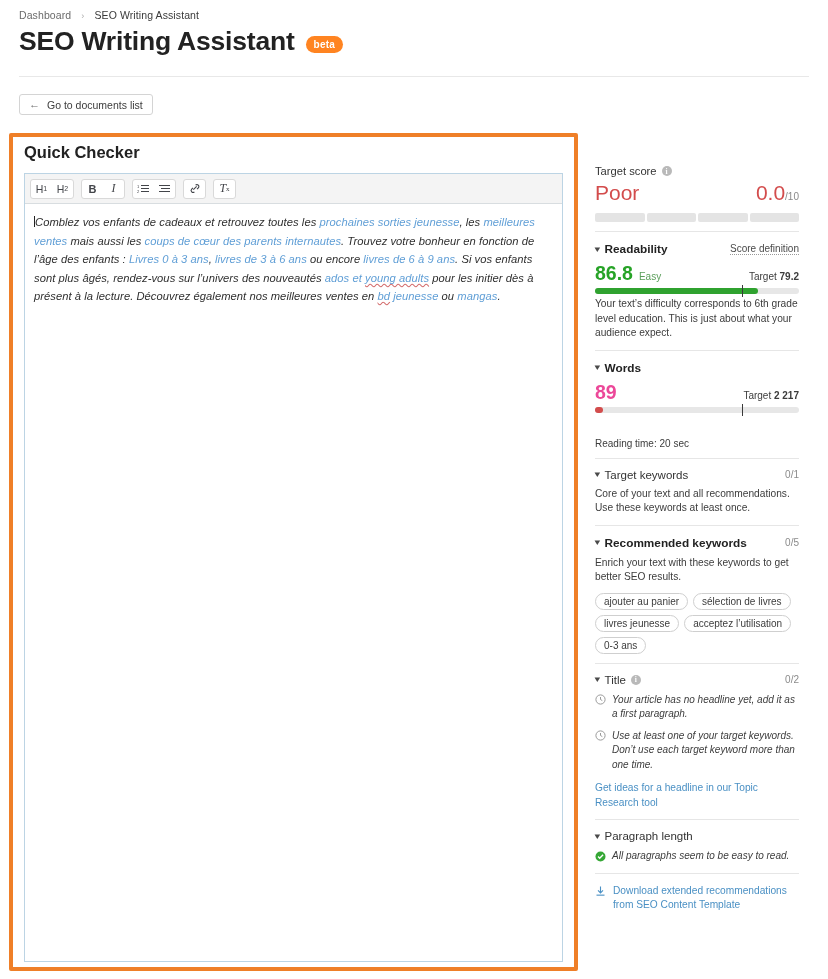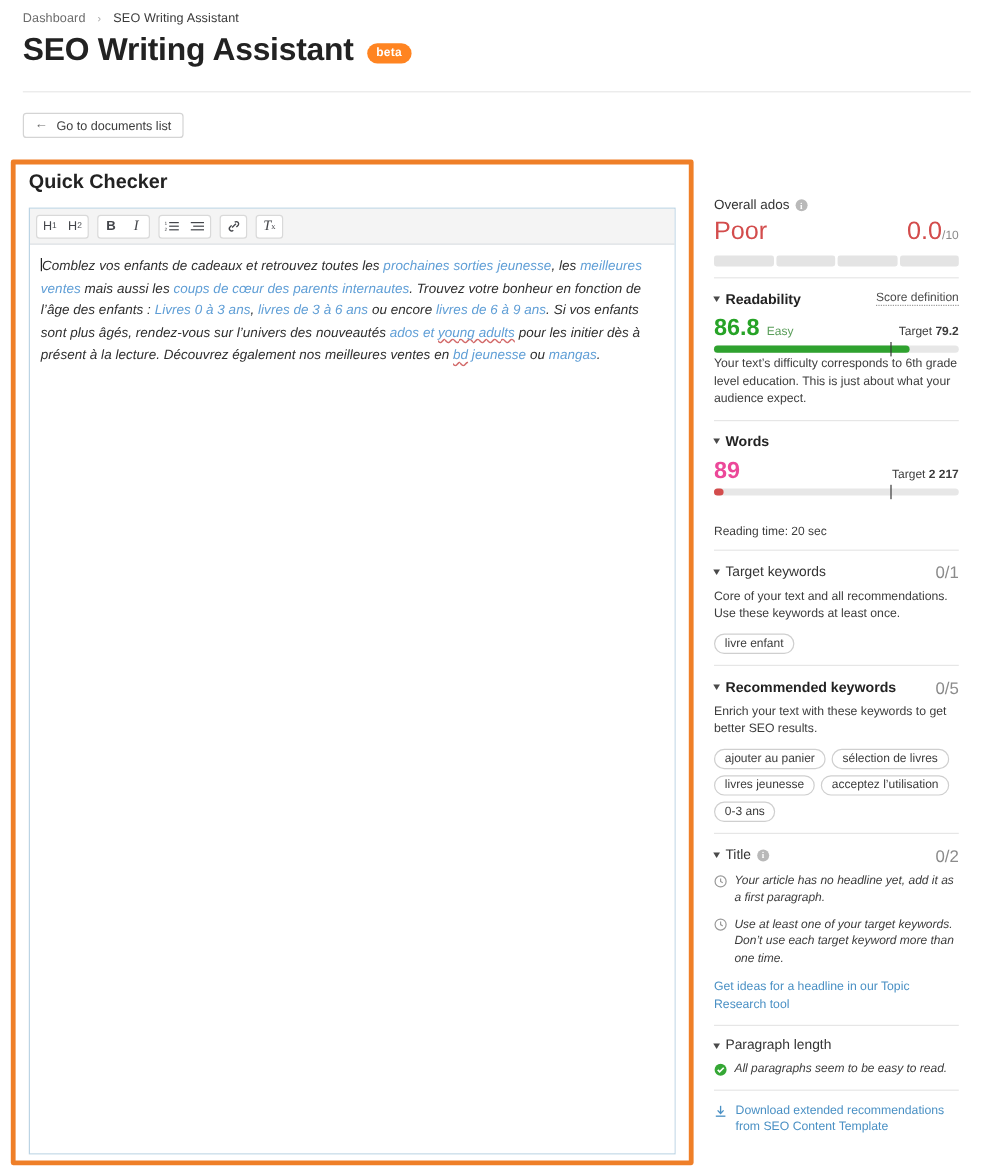--- a/index.html
+++ b/index.html
@@ -126,21 +126,21 @@
     display: flex; align-items: center; justify-content: space-between;
     margin-bottom: 6px;
   }
   .sect-head-left { display: flex; align-items: center; gap: 5px; }
   .chev {
     color: #4a4a4a; font-size: 9px; line-height: 1;
     transform: scaleX(1.25); display: inline-block;
   }
   .sect-title { font-size: 11.8px; font-weight: bold; color: #222222; }
   .sect-title.plain { font-weight: normal; font-size: 11.5px; color: #333; }
-  .count { font-size: 14px; color: #8b8b8b; margin-left: 28px; }
+  .count { font-size: 10px; color: #8b8b8b; margin-left: 28px; }
   .score-def {
     font-size: 10px; color: #4a4a4a;
     border-bottom: 1px dotted #9a9a9a; cursor: pointer;
   }
 
   .info-icon {
     display: inline-flex; align-items: center; justify-content: center;
     width: 10px; height: 10px; border-radius: 50%;
     background: #b9b9b9; color: #ffffff;
     font-size: 7.5px; font-weight: bold; font-family: "Liberation Serif", serif;
@@ -278,21 +278,21 @@
       <div class="editor-body">
         <span class="caret"></span><span class="editor-text" id="editor-text"><span>Comblez vos enfants de cadeaux et retrouvez toutes les </span><span class="lnk">prochaines sorties jeunesse</span><span>, les </span><span class="lnk">meilleures ventes</span><span> mais aussi les </span><span class="lnk">coups de cœur des parents internautes</span><span>. Trouvez votre bonheur en fonction de l’âge des enfants : </span><span class="lnk">Livres 0 à 3 ans</span><span>, </span><span class="lnk">livres de 3 à 6 ans</span><span> ou encore </span><span class="lnk">livres de 6 à 9 ans</span><span>. Si vos enfants sont plus âgés, rendez-vous sur l’univers des nouveautés </span><span class="lnk">ados et </span><span class="sp-err">young adults</span><span> pour les initier dès à présent à la lecture. Découvrez également nos meilleures ventes en </span><span class="sp-err">bd</span><span class="lnk"> jeunesse</span><span> ou </span><span class="lnk">mangas</span><span>.</span></span>
       </div>
     </div>
   </div>
 
   <div class="panel">
 
     <div class="sect">
       <div class="sect-head-left">
-        <span class="overall-label">Overall ados</span>
+        <span class="overall-label">Target score</span>
         <span class="info-icon">i</span>
       </div>
       <div class="score-row">
         <span class="verdict">Poor</span>
         <span>
           <span class="score-num">0.0</span><span class="score-den">/10</span>
         </span>
       </div>
       <div class="seg-bar" id="overall-segments">
           <div class="seg"></div>
@@ -350,23 +350,20 @@
 
     <div class="sect">
       <div class="sect-head">
         <span class="sect-head-left">
           <span class="chev">▾</span>
           <span class="sect-title plain">Target keywords</span>
         </span>
         <span class="count">0/1</span>
       </div>
       <div class="sect-desc">Core of your text and all recommendations. Use these keywords at least once.</div>
-      <div class="chips" id="target-chips">
-          <div class="chip">livre enfant</div>
-        </div>
     </div>
 
     <div class="sect">
       <div class="sect-head">
         <span class="sect-head-left">
           <span class="chev">▾</span>
           <span class="sect-title">Recommended keywords</span>
         </span>
         <span class="count">0/5</span>
       </div>

